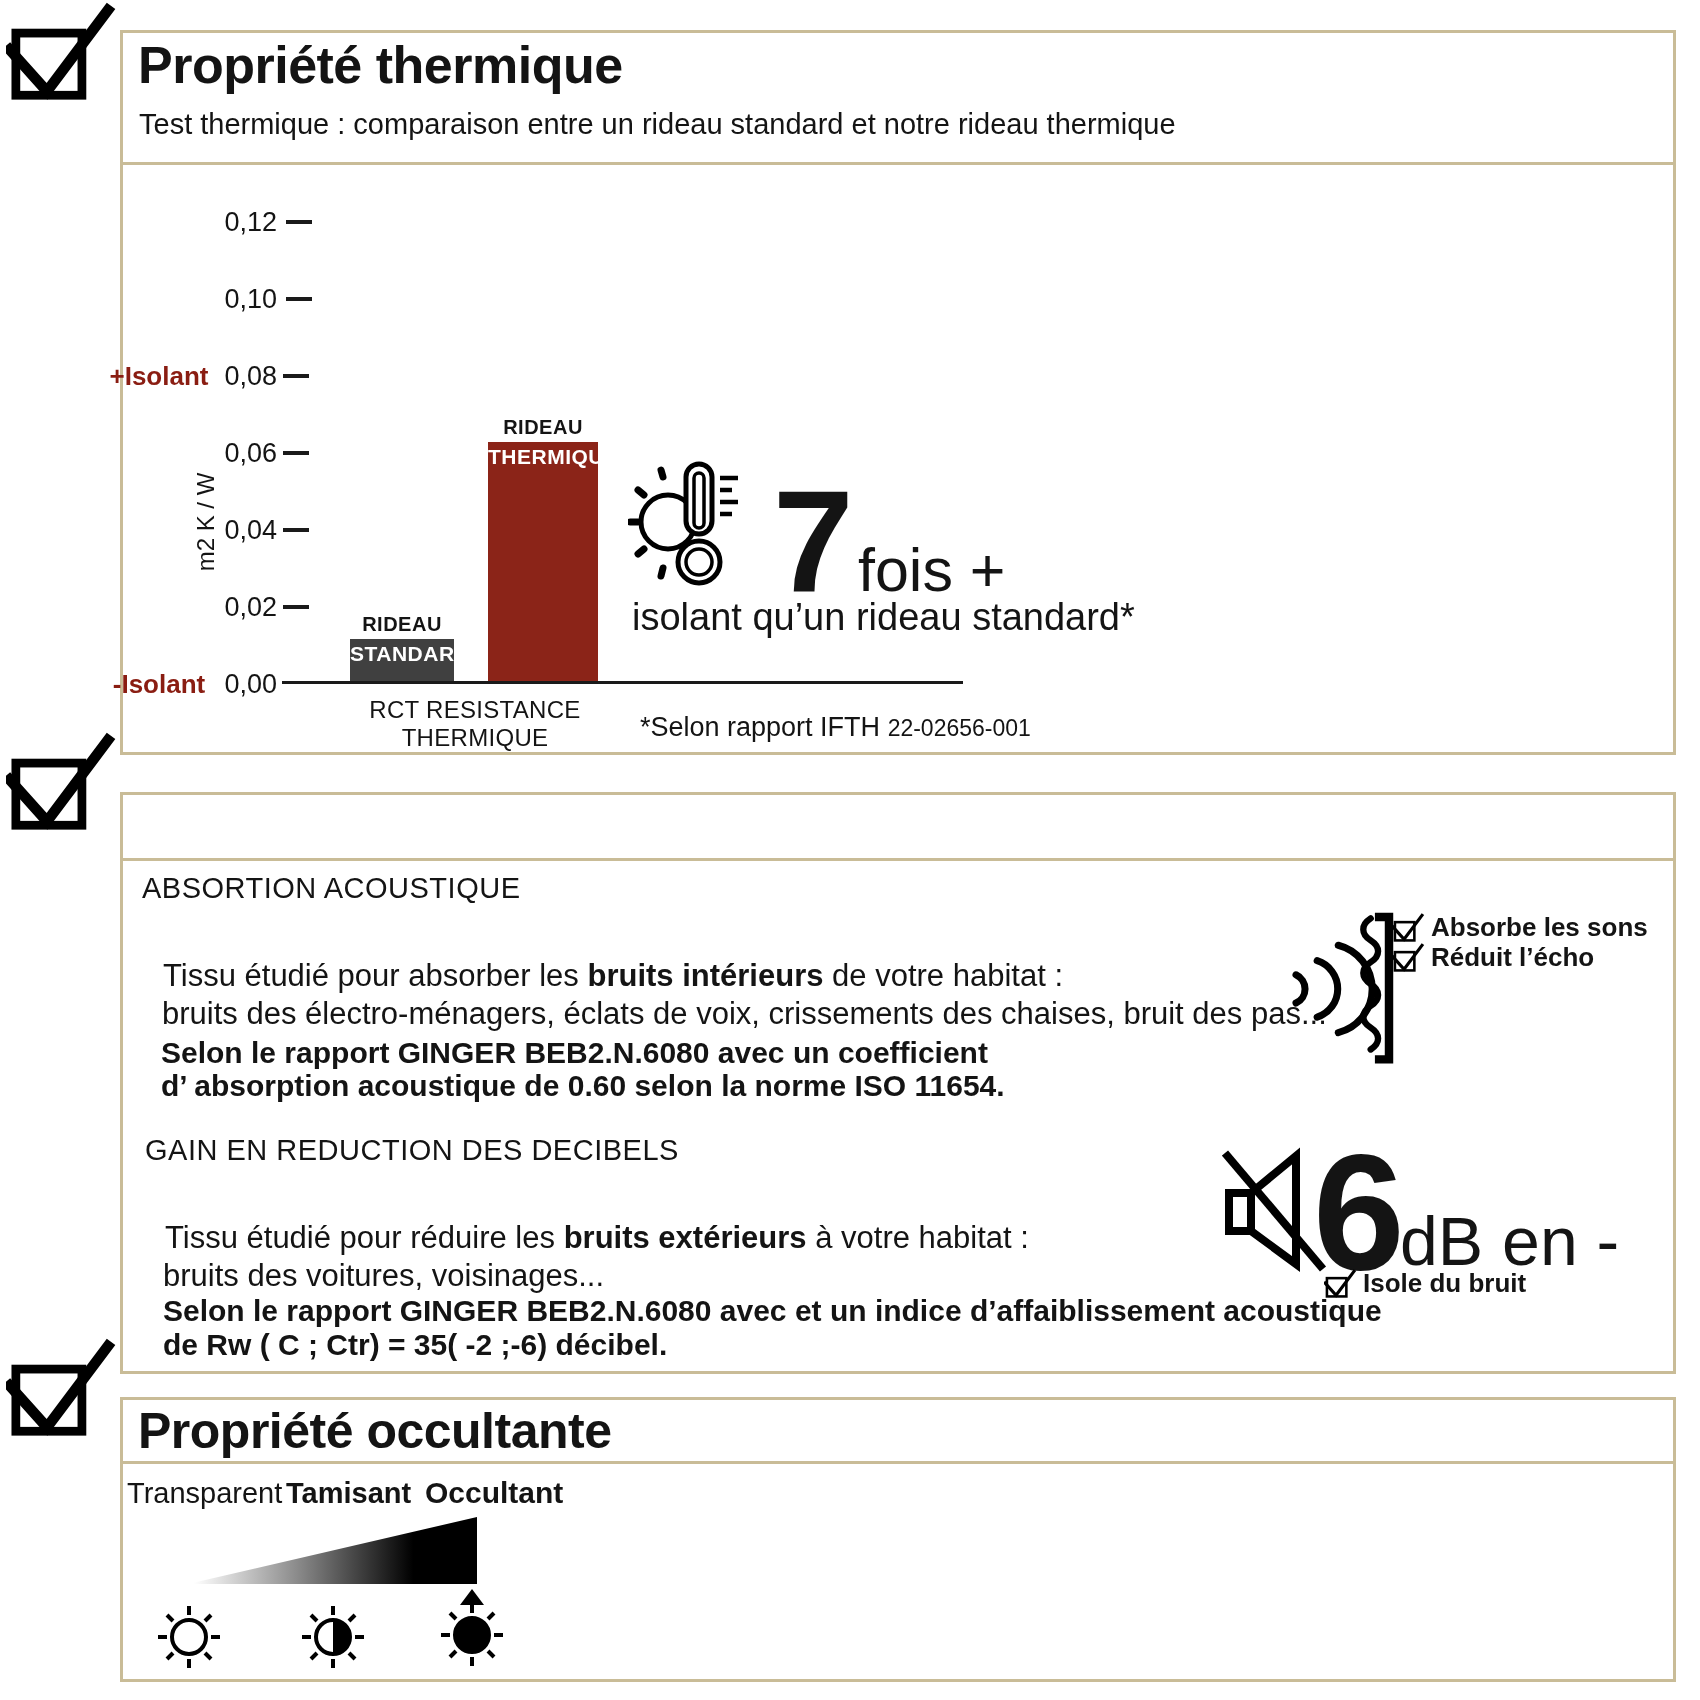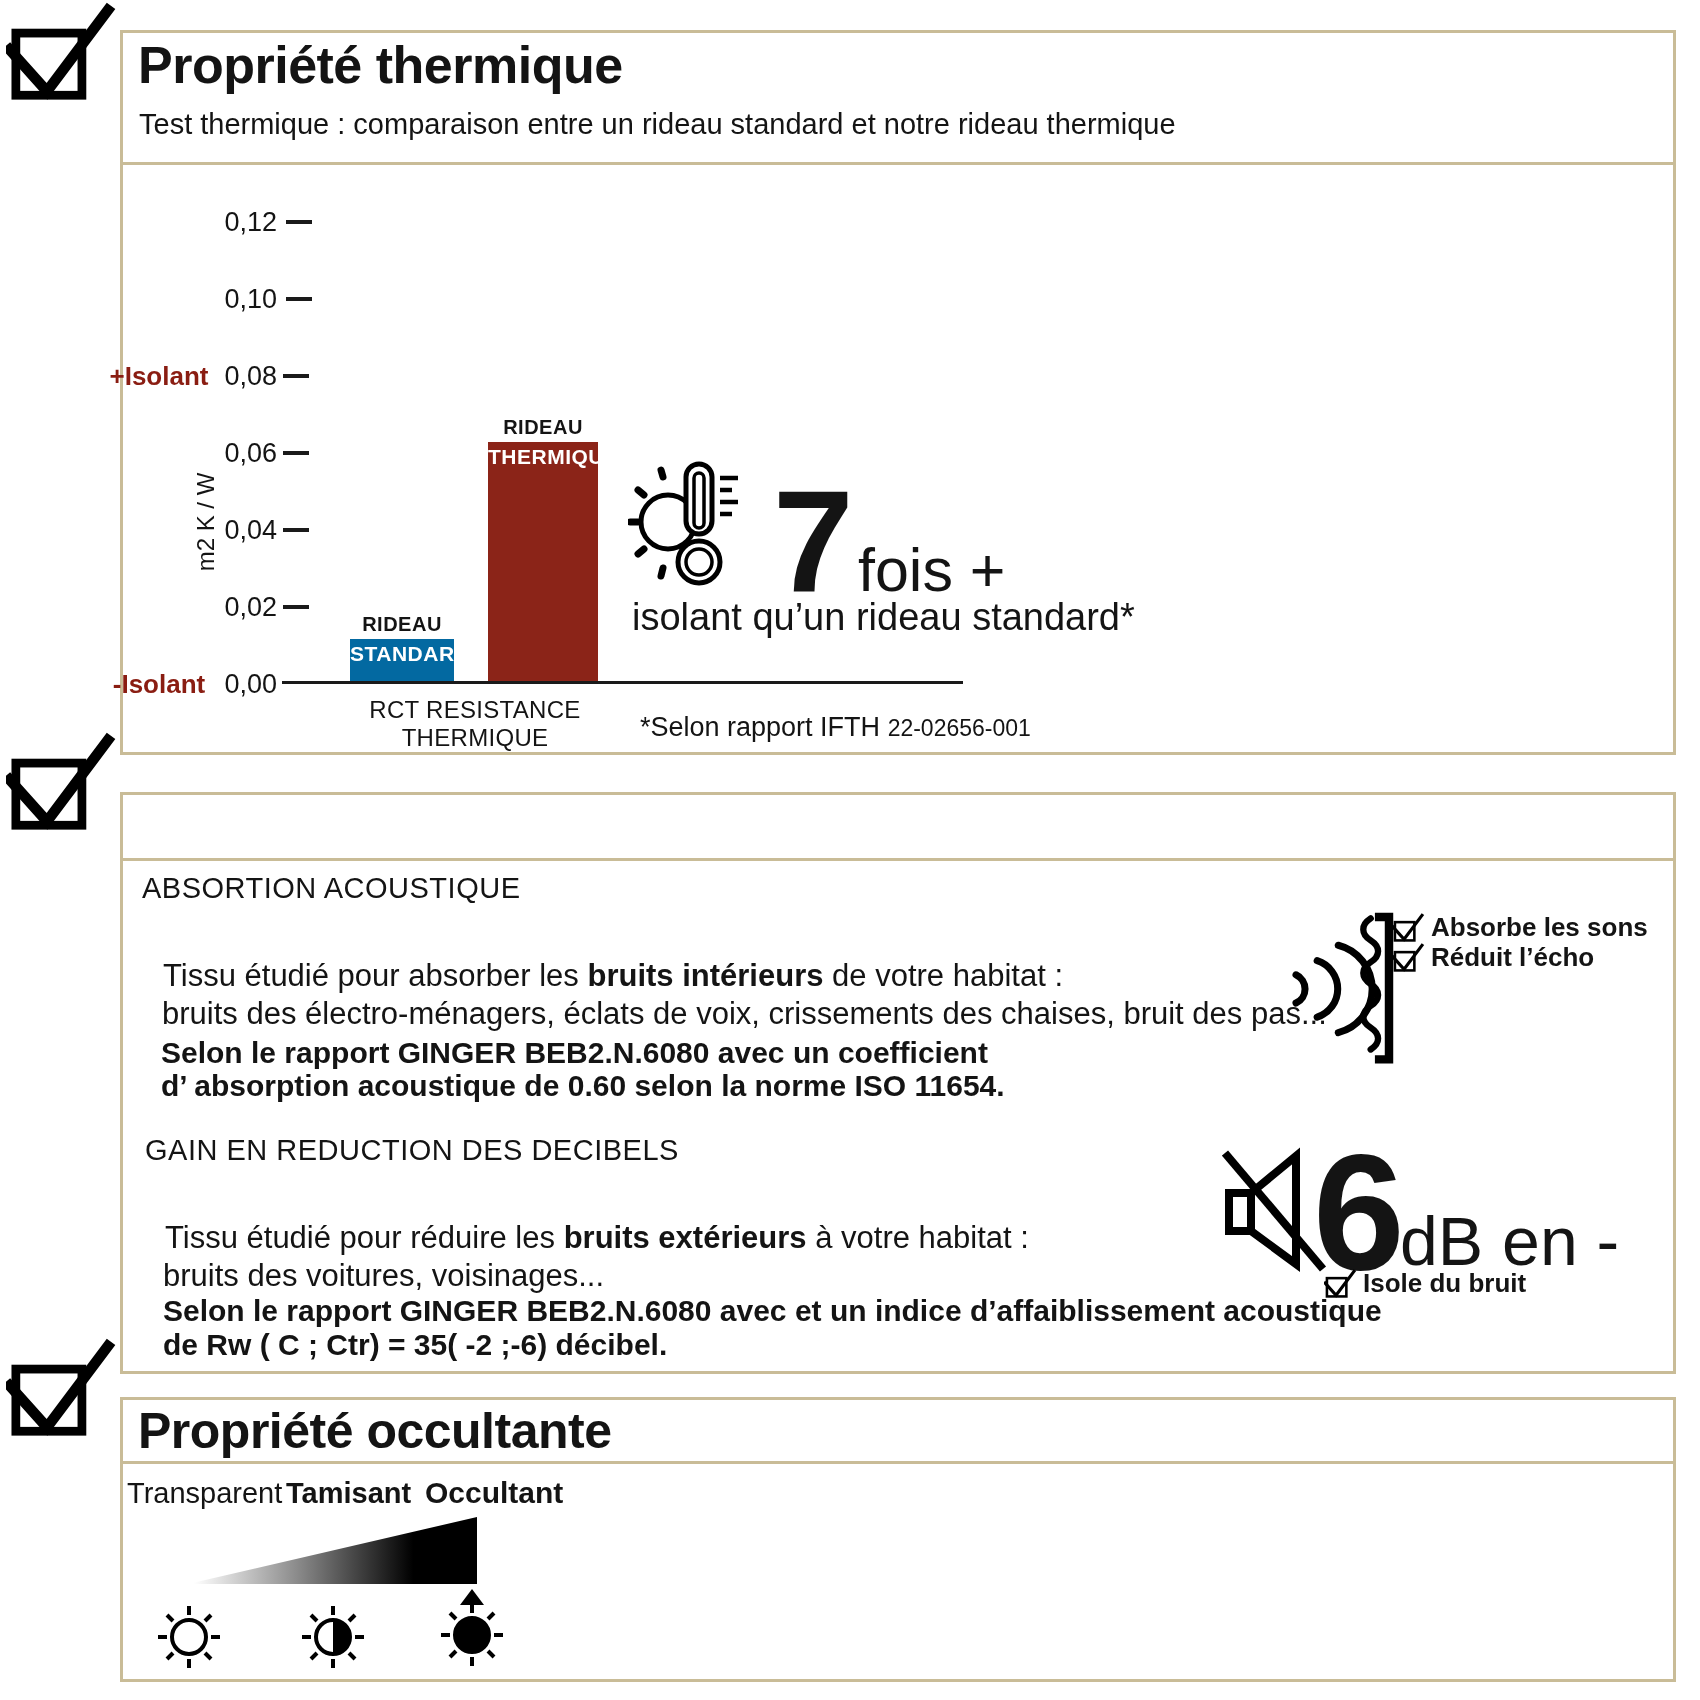--- a/index.html
+++ b/index.html
@@ -99,21 +99,21 @@
   <div class="tickdash" style="left:283px;top:605px;"></div>
 
   <div class="iso-label" style="left:98px;top:360px;">+Isolant</div>
   <div class="iso-label" style="left:98px;top:668px;">-Isolant</div>
 
   <div class="abs" style="left:150px;top:508px;width:112px;text-align:center;font-size:24px;font-weight:500;transform:rotate(-90deg);">m2 K / W</div>
 
   <div class="axis-line" style="left:282px;top:681px;width:681px;"></div>
 
   <div class="bar-top-label" style="left: 350px; width: 104px; top: 611px;">RIDEAU</div>
-  <div class="bar" style="left: 350px; width: 104px; height: 42px; top: 639px; background: #0369a1;">
+  <div class="bar" style="left: 350px; width: 104px; height: 42px; top: 639px; background: #404040;">
     <span class="bar-in-label">STANDARD</span>
   </div>
   <div class="bar-top-label" style="left: 488px; width: 110px; top: 414px;">RIDEAU</div>
   <div class="bar" style="left: 488px; width: 110px; height: 239px; top: 442px; background: rgb(139, 36, 24);">
     <span class="bar-in-label">THERMIQUE</span>
   </div>
 
   <div class="abs" style="left:340px;top:696px;width:270px;text-align:center;font-size:24px;font-weight:500;letter-spacing:0.3px;">RCT RESISTANCE THERMIQUE</div>
 
   <div class="abs" style="left:640px;top:712px;font-size:27px;white-space:nowrap;">

